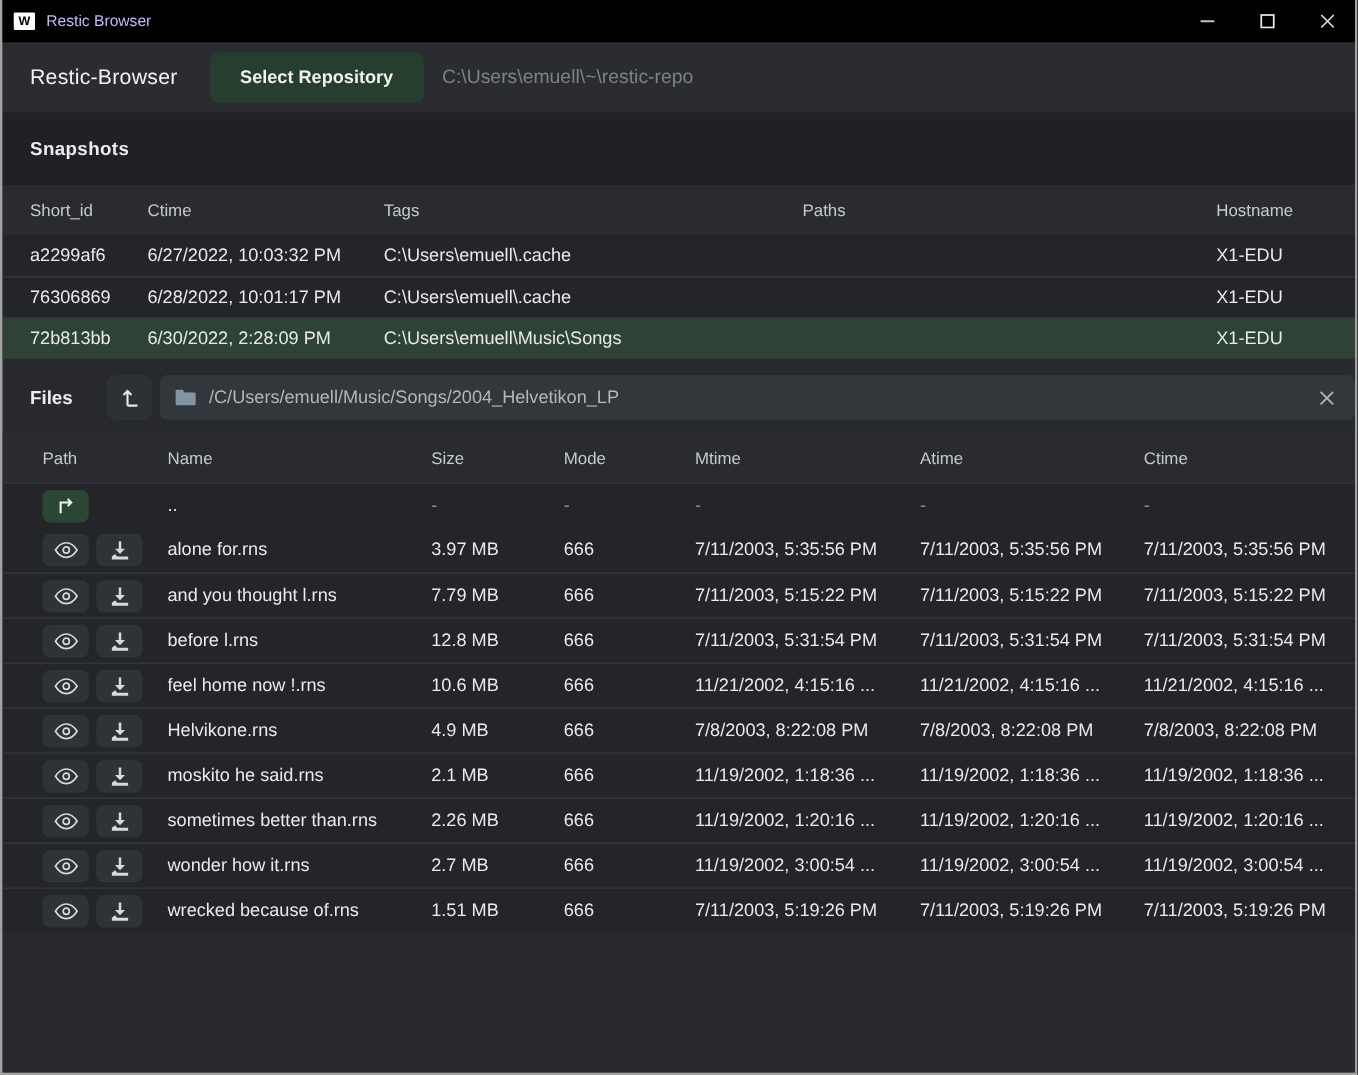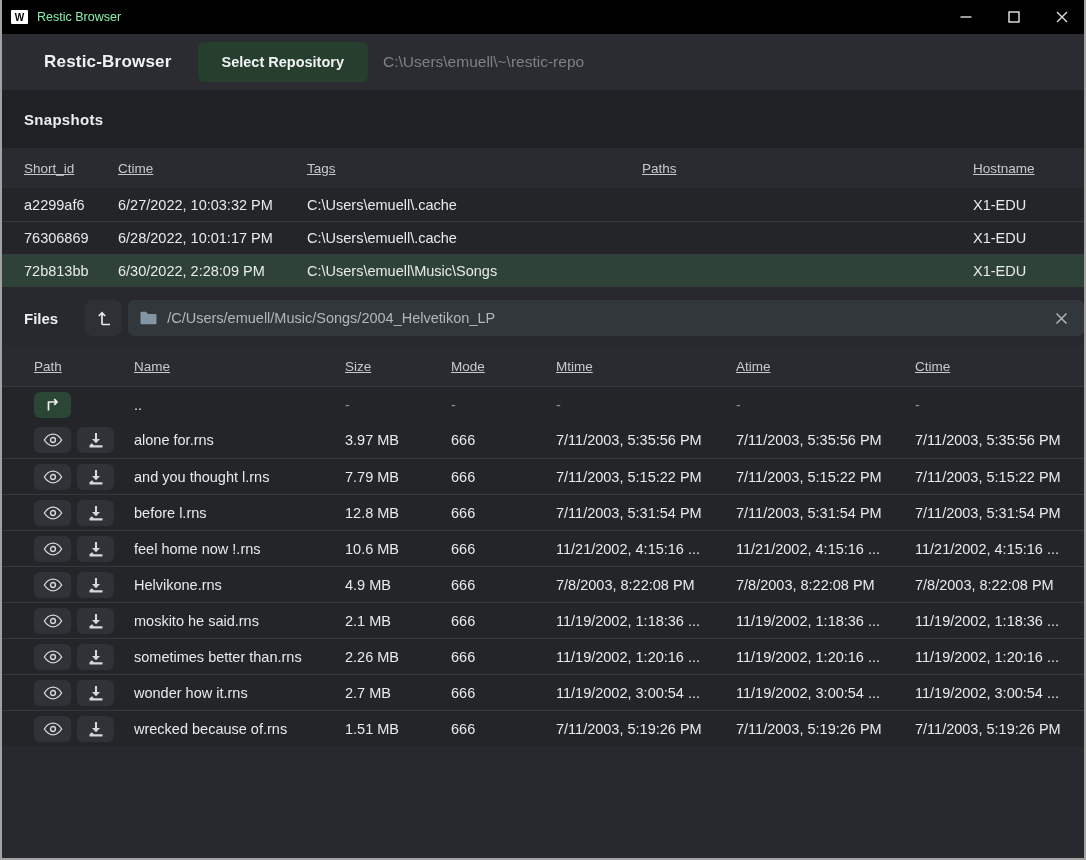--- a/index.html
+++ b/index.html
@@ -11,39 +11,39 @@
     background:#27292e;
     border-left:2px solid #a2a2a2; border-right:2px solid #a2a2a2; border-bottom:2px solid #a2a2a2;
     display:flex; flex-direction:column;
   }
 
   
   .titlebar { height:34px; background:#000; display:flex; align-items:center; justify-content:space-between; flex:0 0 auto; margin:0 -2px; }
   .titlebar-left { display:flex; align-items:center; gap:9px; padding-left:11px; }
   .app-logo { width:17px; height:14px; background:#fff; color:#000; font-weight:800; font-size:10px;
     display:flex; align-items:center; justify-content:center; border-radius:1px; }
-  .titlebar-title { color:#86efac; font-size:12.5px; }
+  .titlebar-title { color:#c4b5fd; font-size:12.5px; }
   .titlebar-controls { display:flex; height:34px; }
   .tb-btn { width:48px; height:34px; display:flex; align-items:center; justify-content:center;
     background:transparent; border:none; color:#cfcfcf; cursor:default; }
 
   
   .header { height:56px; display:flex; align-items:center; padding:0 22px; flex:0 0 auto; background:#2a2c31; }
-  .app-title { color:#f0f1f2; font-size:17px; font-weight:700; letter-spacing:.2px;margin-left:20px; }
+  .app-title { color:#f0f1f2; font-size:17px; font-weight:400; letter-spacing:.2px; }
   .select-repo-btn { margin-left:26px; height:40px; padding:0 24px; border:none; border-radius:6px;
     background:#253e2e; color:#f2f3f4; font-family:inherit; font-size:14.5px; font-weight:700;text-align:right; }
   .repo-path { margin-left:15px; color:#7d8187; font-size:15.5px; }
 
   
   .section-band { height:58px; background:#1f2125; display:flex; align-items:center; padding:0 22px; flex:0 0 auto; }
   .section-title { color:#eceded; font-size:15px; font-weight:800; letter-spacing:.3px; }
 
   .snap-grid { display:grid; grid-template-columns:94px 189px 335px 331px 1fr; align-items:center; padding:0 18px 0 22px; }
   .snap-header { height:40px; background:#292b30; flex:0 0 auto; }
-  .th { color:#c7cacd; font-size:13.5px;text-decoration:underline; }
+  .th { color:#c7cacd; font-size:13.5px; }
   .snap-row { height:33px; background:#232529; border-top:1px solid #36393e; flex:0 0 auto; }
   .snap-row:first-child { border-top:none; }
   .snap-row.selected { background:#2e4238; }
   .td { color:#e8eaec; font-size:14.5px; white-space:nowrap; overflow:hidden; }
 
   
   .files-bar { height:36px; margin:13px 0 10px 22px; display:flex; align-items:center; flex:0 0 auto; }
   .files-title { color:#eceded; font-size:15px; font-weight:800; margin-right:27px; }
   .uplevel-btn { width:37px; height:36px; border:none; border-radius:8px; background:#2d3035; color:#e4e6e8;
     display:flex; align-items:center; justify-content:center; margin-right:6px; }

